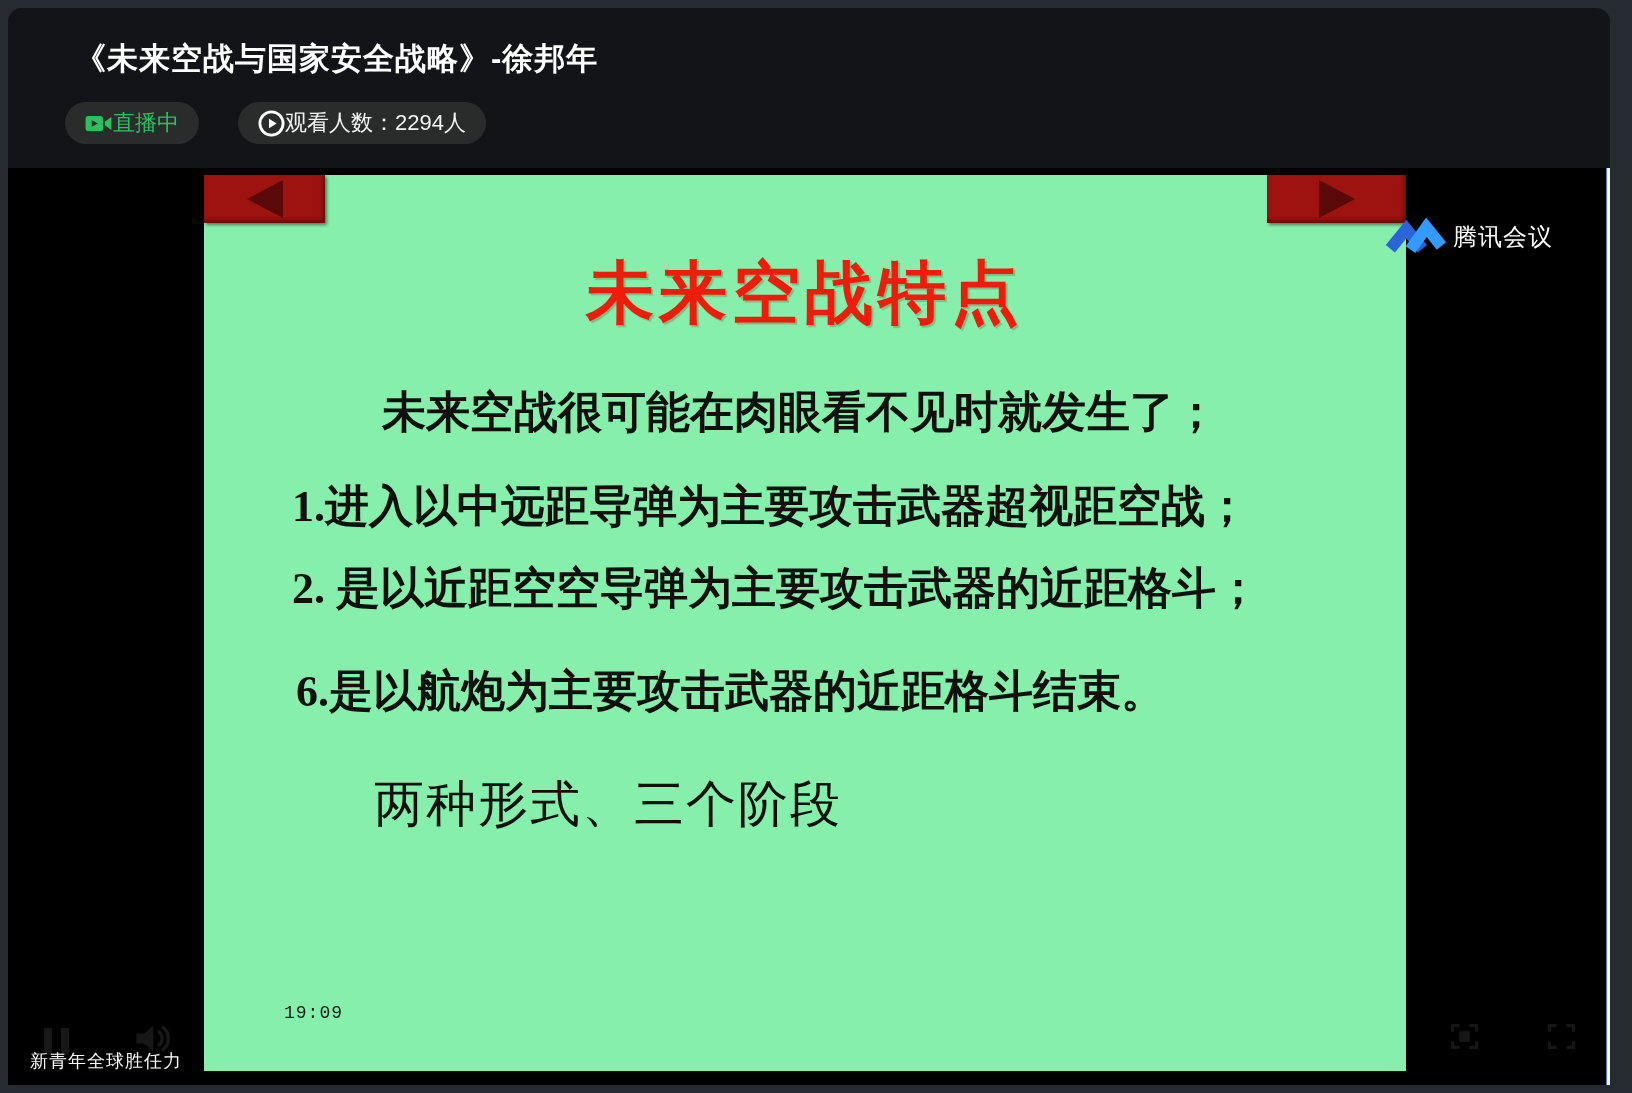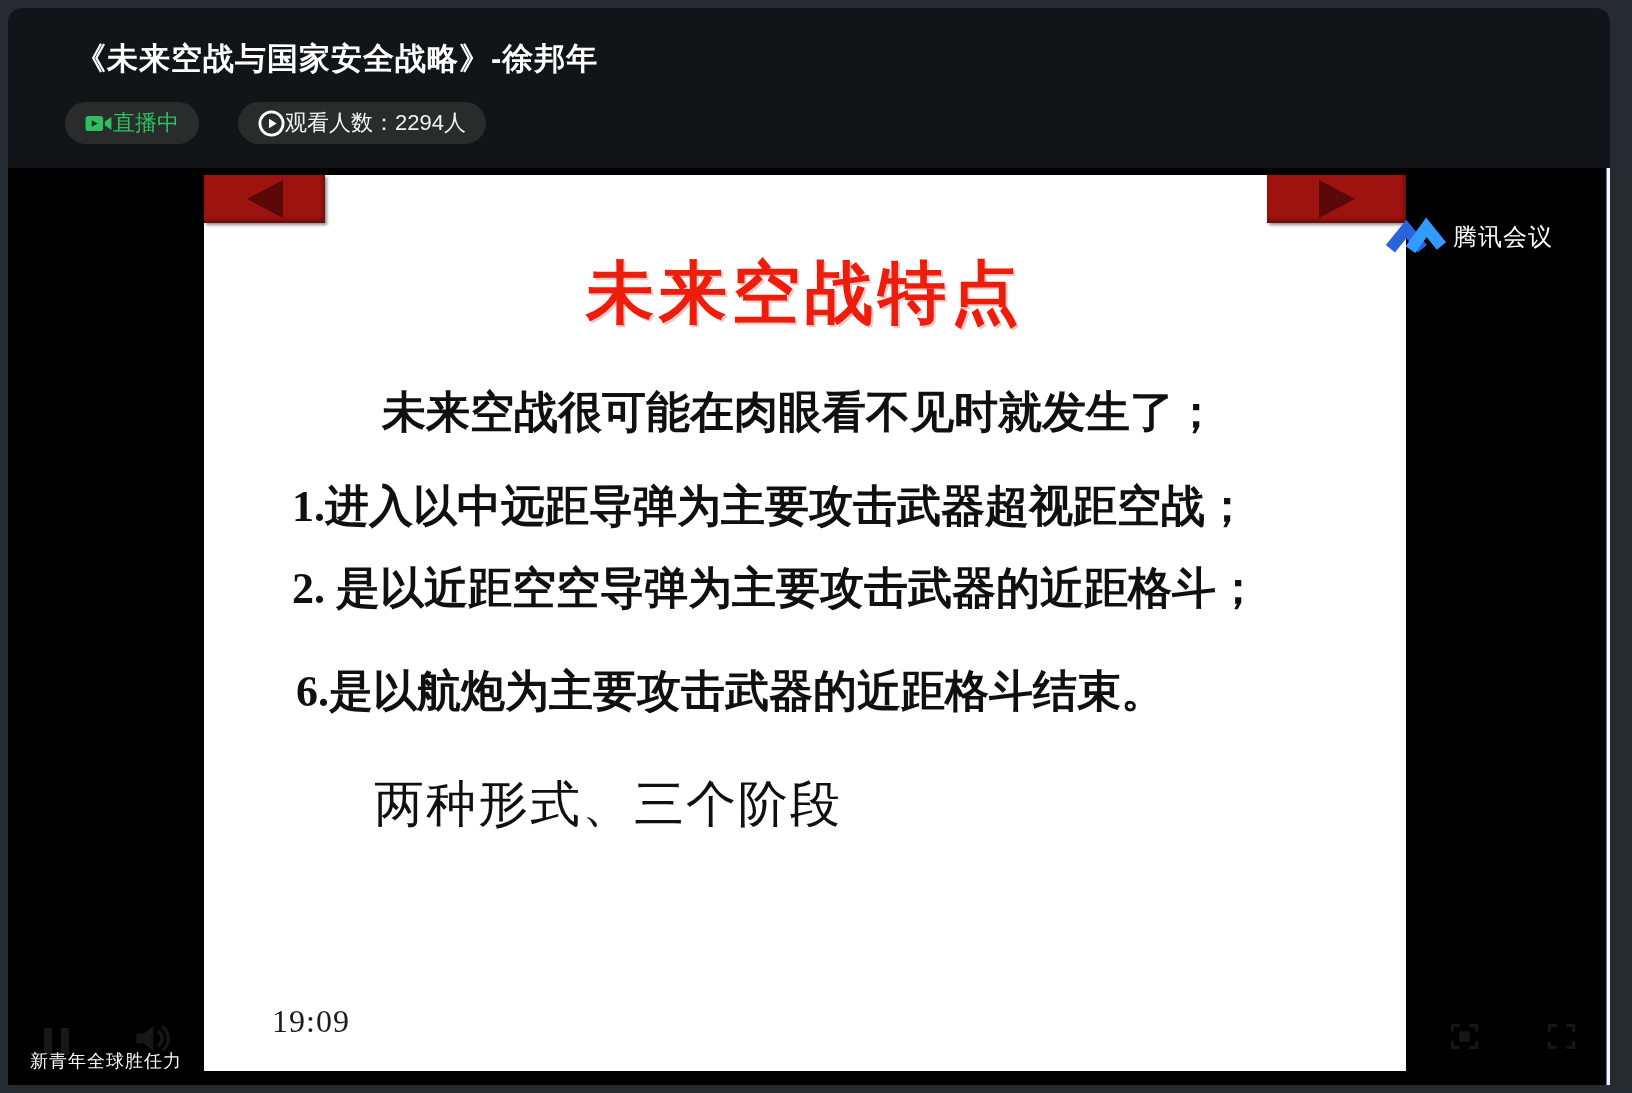--- a/index.html
+++ b/index.html
@@ -48,21 +48,21 @@
   .screen-edge {
     position:absolute; right:0; top:0; width:3px; height:100%;
     background:#f4f6fb;
     box-shadow:-1px 0 0 #5b79c4, 1px 0 0 #5b79c4;
   }
 
   
   .slide {
     position:absolute; left:196px; top:7px;
     width:1202px; height:896px;
-    background:#ffffff;
+    background:#86efac;
   }
   .slide-nav {
     position:absolute; top:0; height:48px;
     background:#9e1310;
     box-shadow:inset -2px -3px 4px rgba(0,0,0,.35), 2px 2px 3px rgba(0,0,0,.45);
     display:flex; align-items:center; justify-content:center;
     cursor:pointer;
   }
   .nav-prev { left:0; width:121px; }
   .nav-next { right:0; width:139px; }
@@ -95,23 +95,23 @@
   .line-point0  { left:88px;  top:302px; }
   .line-point1  { left:88px;  top:384px; }
   .line-point2  { left:92px;  top:487px; }
   .line-summary {
     position:absolute; left:170px; top:596px;
     font-family:Liberation Sans, sans-serif;
     font-weight:normal; font-size:50px; color:#101010;
     letter-spacing:2px; white-space:nowrap;
   }
   .slide-timestamp {
-    position:absolute; left:68px; top:828px;
-    font-family:Liberation Serif, serif;
-    font-size:32px; color:#1c1c1c; letter-spacing:1px;
+    position:absolute; left:80px; top:828px;
+    font-family:Liberation Mono, monospace;
+    font-size:18px; color:#1c1c1c; letter-spacing:1px;
   }
 
   
   .brand {
     position:absolute; left:1376px; top:46px;
     display:flex; align-items:center; gap:7px;
   }
   .brand-label { color:#ffffff; font-size:24px; letter-spacing:1px; white-space:nowrap; }
 
   

